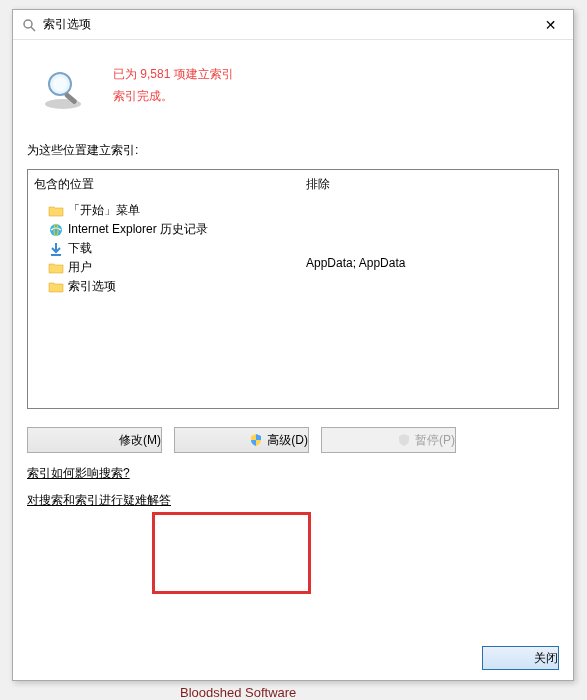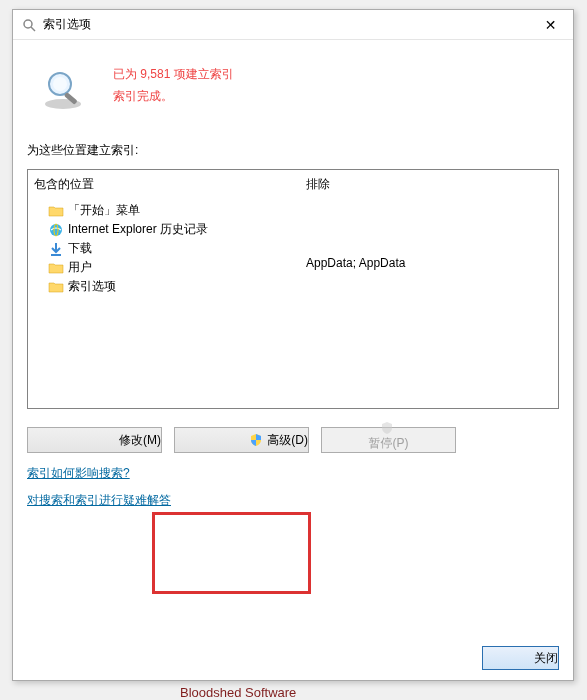--- a/index.html
+++ b/index.html
@@ -48,31 +48,31 @@
       margin: 18px 0 10px 0;
     }
     .btn {
       width: 135px; height: 26px;
       border: 1px solid #adadad;
       background: linear-gradient(#f0f0f0, #e5e5e5);
       font-size: 12px;
       display: flex; align-items: center; justify-content: flex-end;
       cursor: default;
     }
-    .btn.disabled { color: #a0a0a0; background: #f0f0f0; cursor: default; flex-direction: column; }
+    .btn.disabled { color: #a0a0a0; background: #f0f0f0; cursor: default; }
     .shield-icon { width: 14px; height: 14px; margin-right: 4px; }
     .highlight-box {
       position: absolute;
       border: 3px solid #dc3232;
       pointer-events: none;
     }
     .links { margin-top: 8px; }
     .link {
       display: inline-block;
-      color: #0369a1;
+      color: #000000;
       font-size: 12px;
       text-decoration: underline;
       cursor: pointer;
       margin-bottom: 8px;
     }
     .footer {
       position: absolute;
       bottom: 10px; right: 14px;
     }
     .footer .btn { width: 77px; height: 24px; background: linear-gradient(#e8f0fb, #cfe4f7); border-color: #2a6fb0; }

